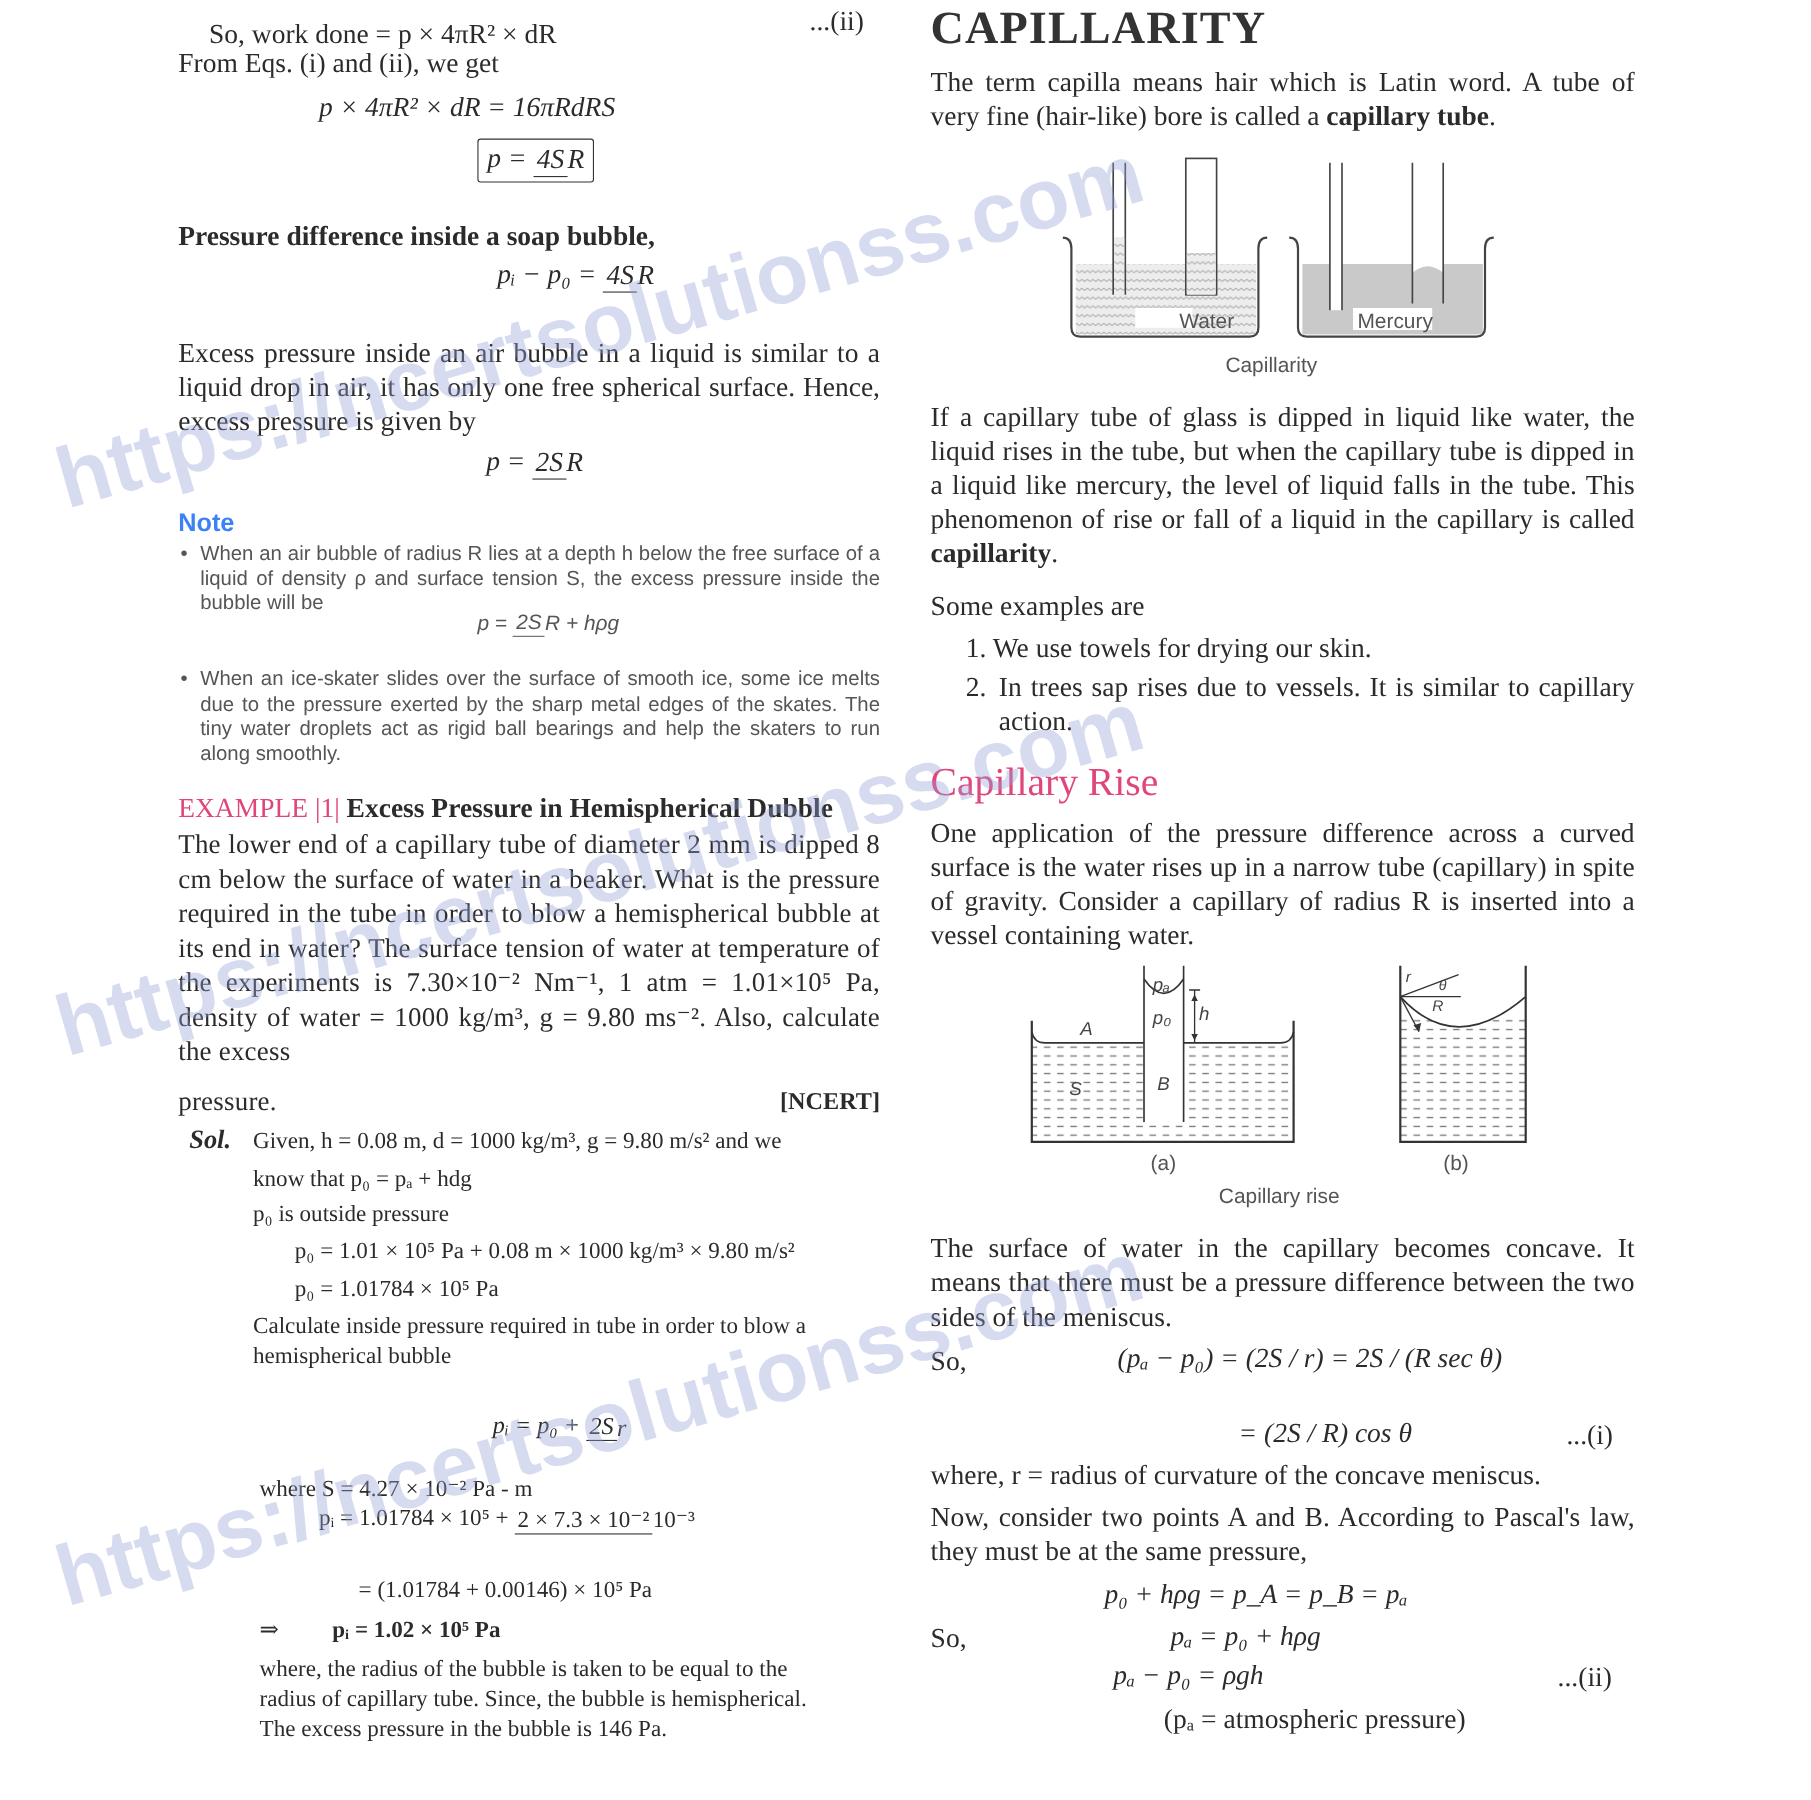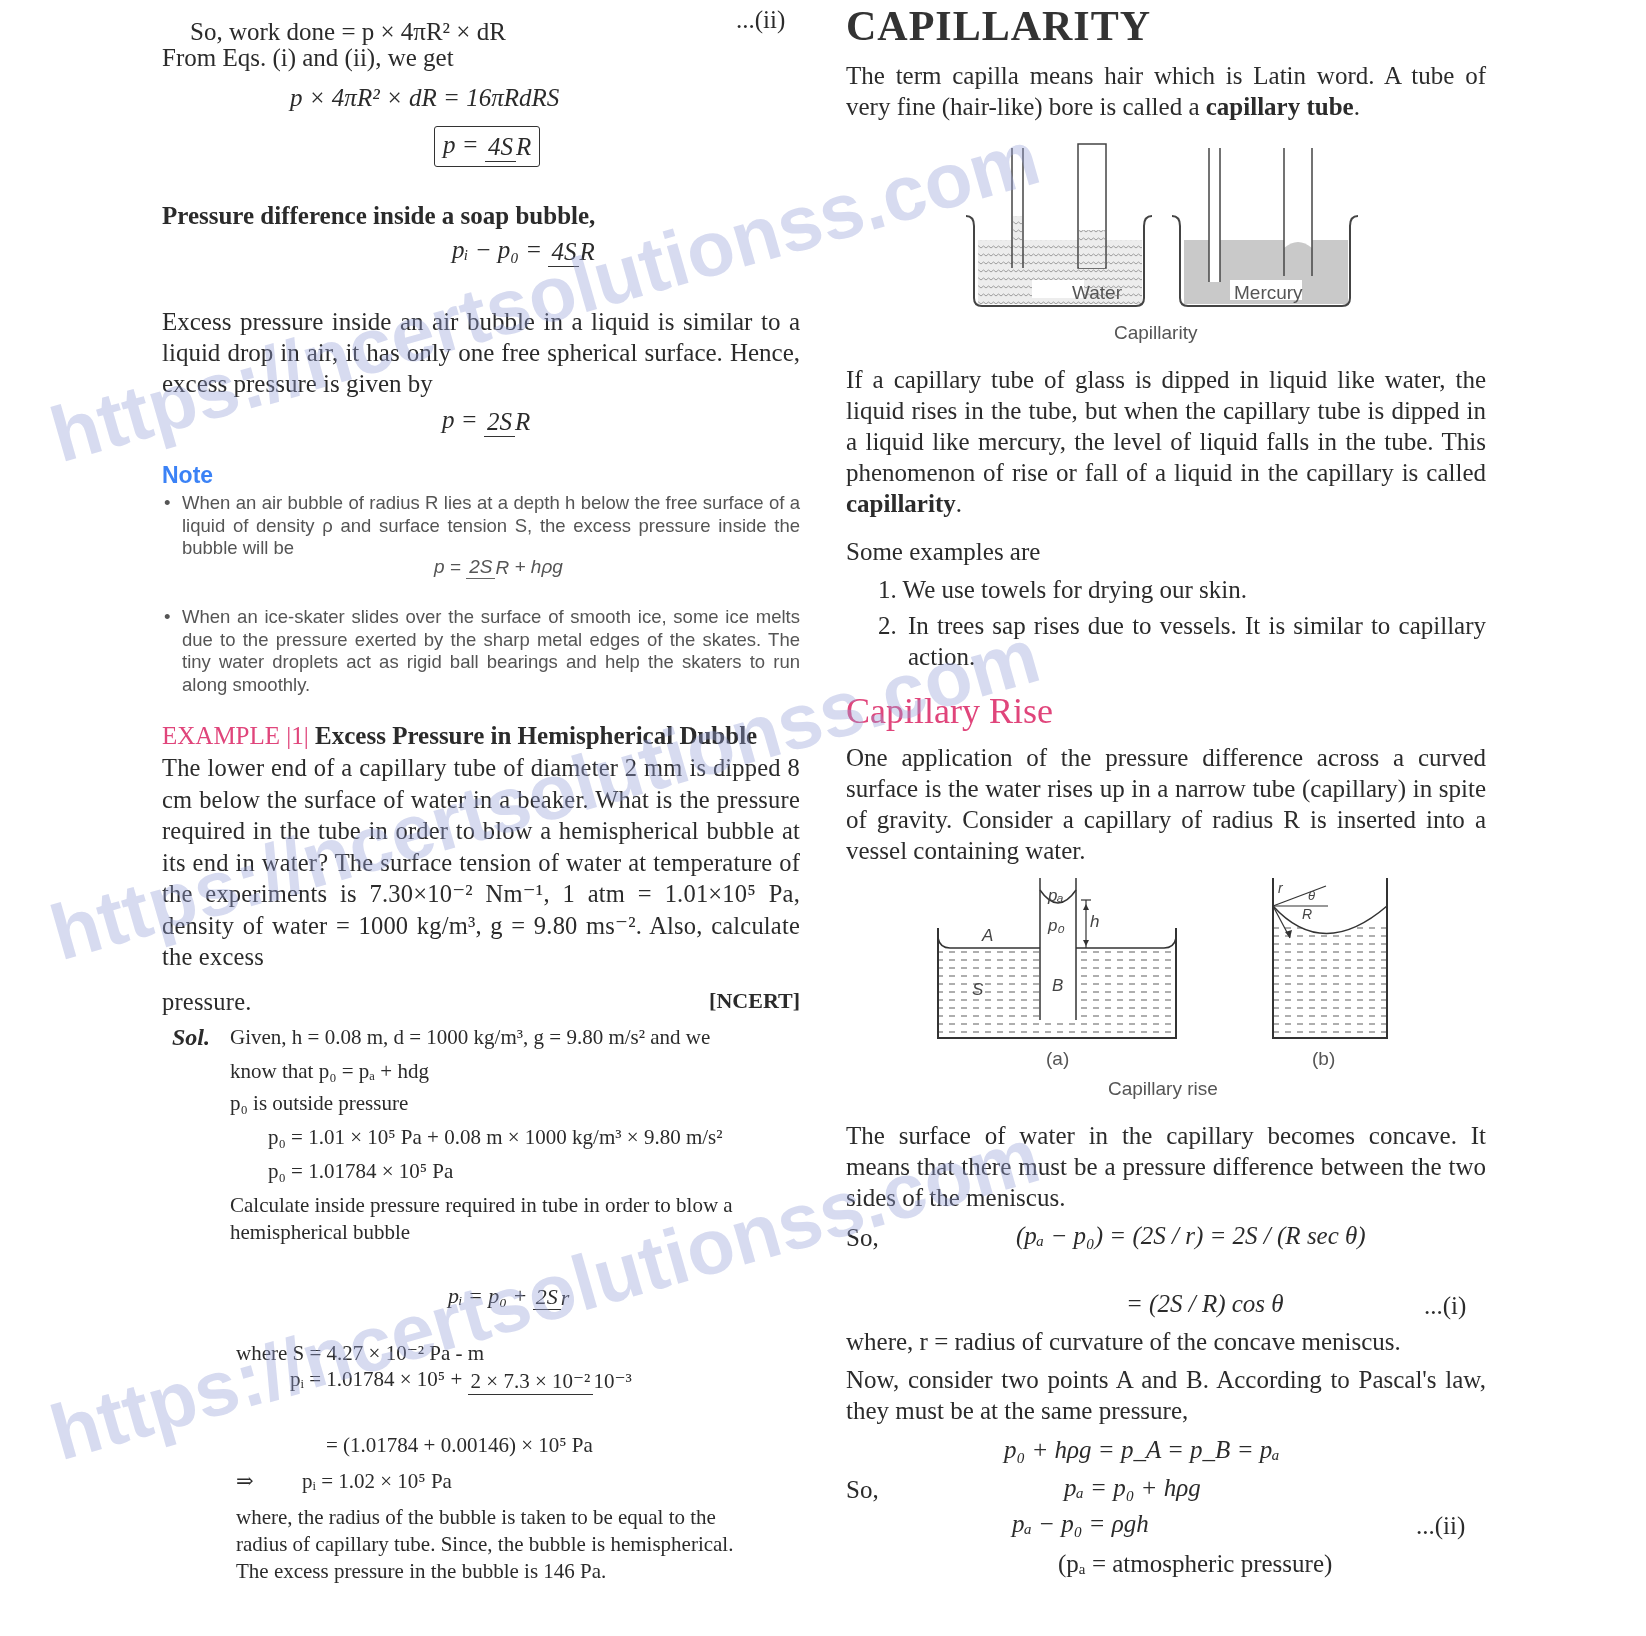--- a/index.html
+++ b/index.html
@@ -112,21 +112,21 @@
   <div class="abs sol" style="top:1340px;left:74px;">where S = 4.27 × 10⁻² Pa - m</div>
   <div class="abs sol" style="top:1366px;left:128px;">
     <span>pᵢ = 1.01784 × 10⁵ +</span>
     <span class="frac" style="line-height:26px;">
       <span class="num">2 × 7.3 × 10⁻²</span>
       <span>10⁻³</span>
     </span>
   </div>
   <div class="abs sol" style="top:1432px;left:164px;">= (1.01784 + 0.00146) × 10⁵  Pa</div>
   <div class="abs sol" style="top:1468px;left:74px;">⇒</div>
-  <div class="abs sol" style="top:1468px;left:140px;">pᵢ = 1.02 × 10⁵  Pa</div>
+  <div class="abs sol" style="top:1468px;left:140px;font-weight:bold;">pᵢ = 1.02 × 10⁵  Pa</div>
   <p class="abs sol" style="top:1504px;left:74px;width:520px;white-space:normal;margin:0;">where, the radius of the bubble is taken to be equal to the radius of capillary tube. Since, the bubble is hemispherical. The excess pressure in the bubble is 146 Pa.</p>
 </div>
 
 <div class="col right">
 
   <div class="abs h1" style="top:2px;left:0;">CAPILLARITY</div>
 
   <p class="abs p" style="top:60px;left:0;width:640px;white-space:normal;">
     <span>The term capilla means hair which is Latin word. A tube of very fine (hair-like) bore is called a </span><b>capillary tube</b><span>.</span>
   </p>

